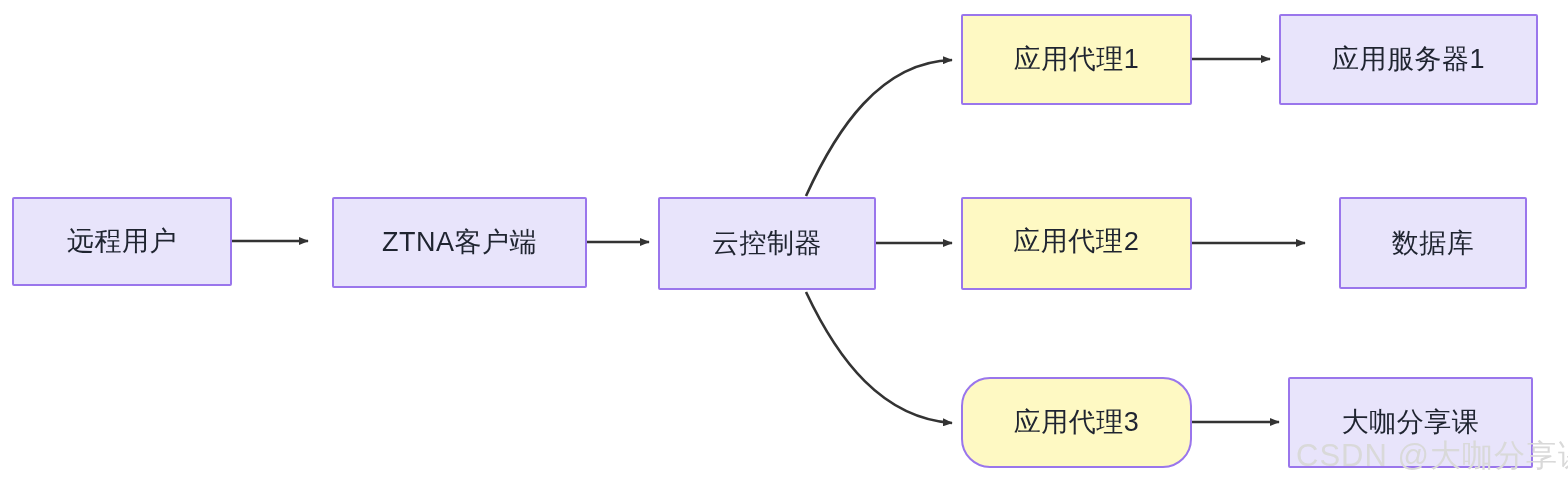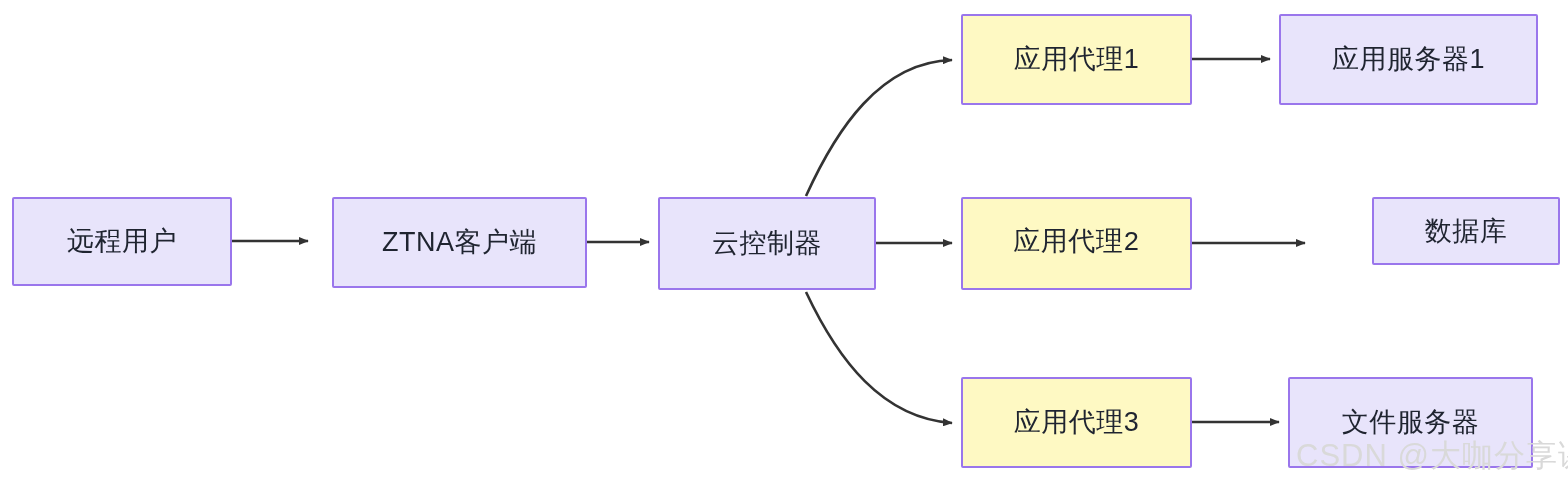--- a/index.html
+++ b/index.html
@@ -80,21 +80,21 @@
       <path d="M1192,422 L1279,422"></path>
     </g>
   </svg>
 
   <div class="node lavender" style="left:12px;  top:197px; width:220px; height:89px;">远程用户</div>
   <div class="node lavender" style="left:332px; top:197px; width:255px; height:91px;">ZTNA客户端</div>
   <div class="node lavender" style="left:658px; top:197px; width:218px; height:93px;">云控制器</div>
 
   <div class="node green" style="left:961px; top:14px;  width:231px; height:91px;">应用代理1</div>
   <div class="node green" style="left:961px; top:197px; width:231px; height:93px;font-family:Liberation Mono, monospace;">应用代理2</div>
-  <div class="node green" style="left:961px; top:377px; width:231px; height:91px;">应用代理3</div>
+  <div class="node green" style="left:961px; top:377px; width:231px; height:91px;border-radius:29px;">应用代理3</div>
 
   <div class="node lavender" style="left:1279px; top:14px;  width:259px; height:91px;">应用服务器1</div>
-  <div class="node lavender" style="left:1372px; top:197px; width:188px; height:68px;">数据库</div>
-  <div class="node lavender" style="left:1288px; top:377px; width:245px; height:91px;">文件服务器</div>
+  <div class="node lavender" style="left:1339px; top:197px; width:188px; height:92px;">数据库</div>
+  <div class="node lavender" style="left:1288px; top:377px; width:245px; height:91px;">大咖分享课</div>
 
   <div class="watermark">CSDN @大咖分享课</div>
 
 </div>
 
 </body></html>

